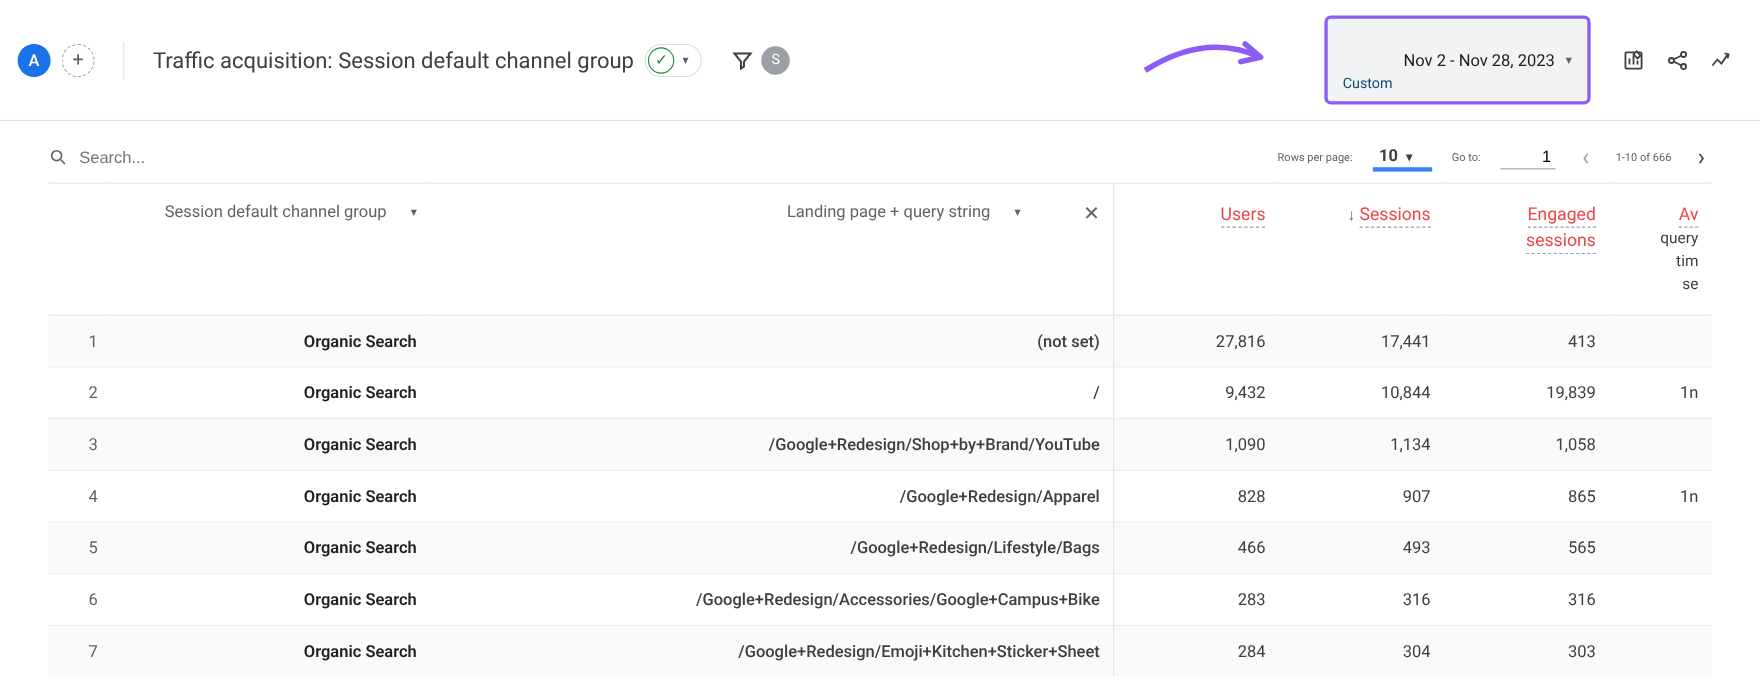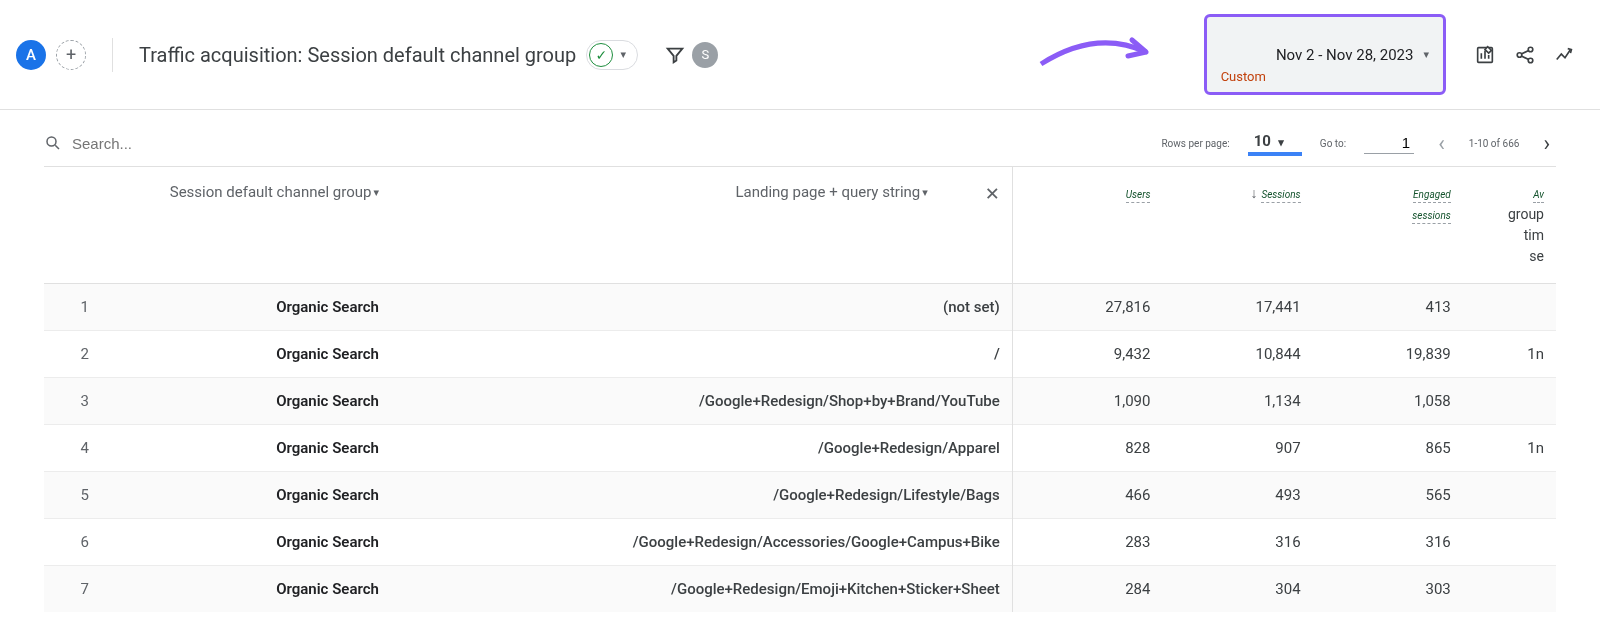--- a/index.html
+++ b/index.html
@@ -74,21 +74,21 @@
   .annot-arrow { color:#8b5cf6; display:flex; align-items:center; margin-right:18px;}
   .date-range-btn {
     border: 3px solid #8b5cf6;
     border-radius: 6px;
     padding: 8px 14px;
     display: flex;
     align-items: center;
     gap: 10px;
     background: #f1f3f4;
   }
-  .date-label-custom { color:#c2410c; font-size:13px;margin-top:44px; }
+  .date-label-custom { color:#0c4a6e; font-size:13px;margin-top:44px; }
   .date-value { color:#202124; font-size:15px; }
   .top-icons { display:flex; gap:18px; margin-left:18px; color:#3c4043; }
   .top-icons svg { width:22px; height:22px; }
 
   .table-wrap { padding: 20px 44px 0 44px; }
   .controls-row {
     display:flex; align-items:center; gap:18px;
     padding: 0 0 10px 0;
   }
   .search-box { display:flex; align-items:center; gap:10px; color:#5f6368; flex:1; font-size:15px;}
@@ -119,28 +119,27 @@
     padding: 16px 12px;
     vertical-align: top;
     text-align: right;
   }
   table.data thead th.dim {
     text-align: left;
     color: #5f6368;
     font-weight: 400;
     font-size: 15px;
   }
-  .dim-drop { display:inline-flex; align-items:center; gap:2px;}
+  .dim-drop { display:inline-flex; align-items:center; gap:22px;}
   .dim-drop .arrow { color:#5f6368; font-size:11px;}
   .col-head {
-    color:#14532d;
-    font-size:10px;
+    color:#ef4444;
+    font-size:16px;
     border-bottom: 1px dashed #9aa0a6;
     padding-bottom:2px;
-    font-style:italic;
   }
   .sort-arrow { color:#5f6368; margin-right:4px; }
   tr.totals td { padding: 24px 12px 16px; text-align:right; }
   .tot-val { font-weight:700; font-size:16px; color:#202124;}
   .tot-sub { color:#5f6368; font-size:13px; margin-top:4px;}
   tbody.body tr td {
     padding: 14px 12px;
     border-top: 1px solid #ececec;
     font-size:15px;
     text-align:right;
@@ -249,21 +248,21 @@
         <th class="dim">
           <span class="dim-drop">
               <span>Landing page + query string</span>
               <span class="arrow">▾</span>
             </span>
         </th>
         <th class="dim" style="text-align:right"><span class="x-icon">✕</span></th>
         <th class="metric-th vline-cell"><span class="wrap"><span class="col-head">Users</span></span></th>
         <th class="metric-th"><span class="wrap"><span class="sort-arrow">↓</span><span class="col-head">Sessions</span></span></th>
         <th class="metric-th"><span class="wrap"><span class="col-head">Engaged</span><br><span class="col-head">sessions</span></span></th>
-        <th class="metric-th" style="text-align:right;"><span class="wrap"><span class="col-head">Av</span><br><span>group</span><br><span>tim</span><br><span>se</span></span></th>
+        <th class="metric-th" style="text-align:right;"><span class="wrap"><span class="col-head">Av</span><br><span>query</span><br><span>tim</span><br><span>se</span></span></th>
       </tr>
     </thead>
     <tbody class="body">
         <tr>
           <td class="idx">1</td>
           <td class="ch">Organic Search</td>
           <td class="lp" colspan="2">(not set)</td>
           <td class="num vline-cell">27,816</td>
           <td class="num">17,441</td>
           <td class="num">413</td>

